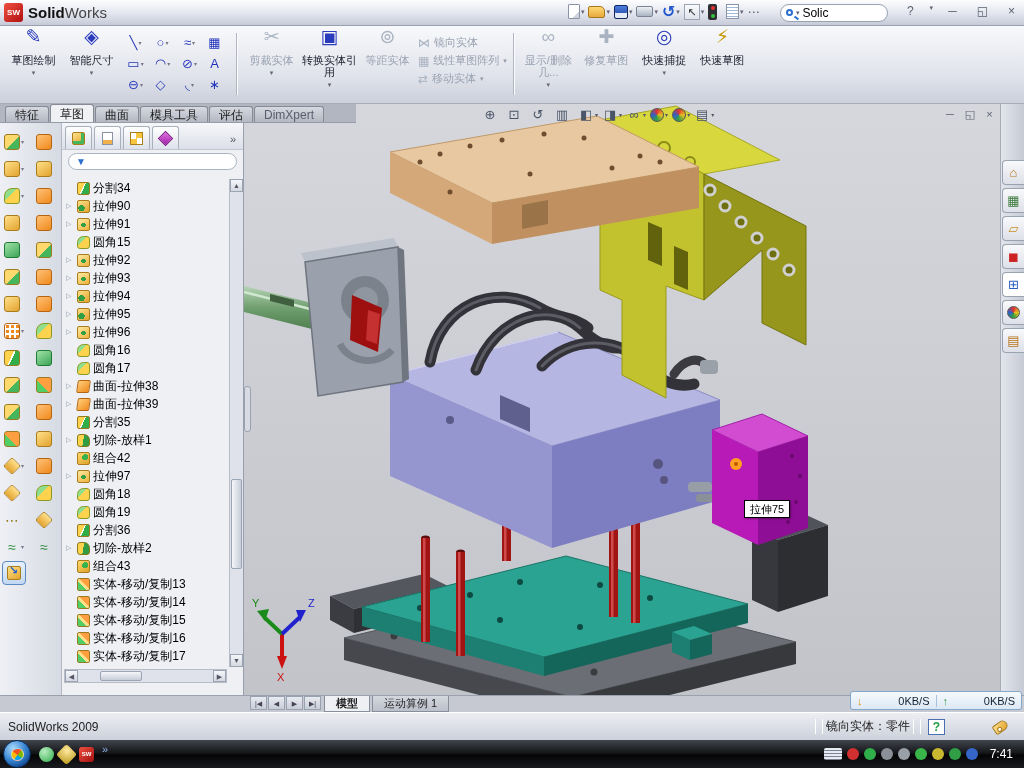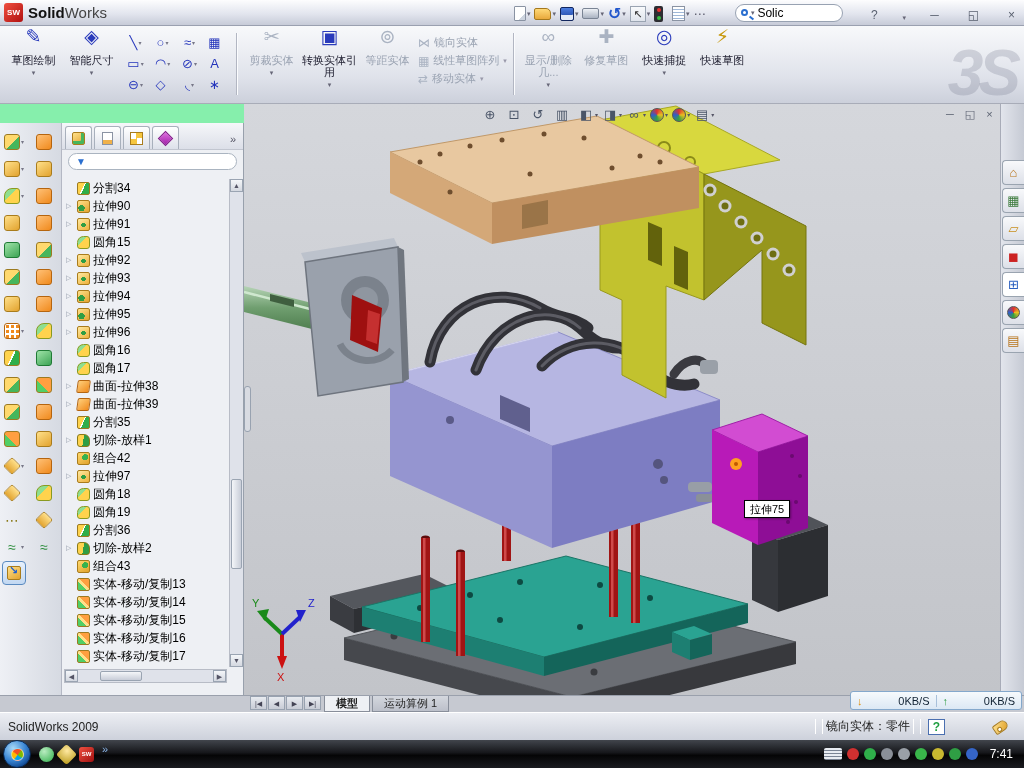--- a/index.html
+++ b/index.html
@@ -1,25 +1,25 @@
 <!DOCTYPE html>
 <html><head>
 <meta charset="utf-8">
 <style>
 *{margin:0;padding:0;box-sizing:border-box}
 body{font-family:"Liberation Sans","DejaVu Sans",sans-serif;background:#888}
-.screen{position:relative;width:1024px;height:768px;overflow:hidden;background:#86efac;font-size:12px}
+.screen{position:relative;width:1024px;height:768px;overflow:hidden;background:#84cc16;font-size:12px}
 
 .titlebar{position:absolute;left:0;top:0;width:1024px;height:26px;background:linear-gradient(#fdfdfe,#e2e5ee 55%,#c7cbd8);border-bottom:1px solid #9aa0b0;display:flex;align-items:center;padding:0 4px;gap:2px}
 .swcube{width:19px;height:19px;border-radius:3px;background:linear-gradient(135deg,#f05040,#b01010);color:#fff;font-size:8px;font-weight:700;display:grid;place-items:center;margin-right:3px}
 .brand{font-size:15px;color:#111;margin-right:22px;white-space:nowrap}
 .brand b{font-weight:700}
 .brand i{font-style:normal;color:#444}
 .menu{padding:2px 9px;color:#1a1a2a;cursor:default;white-space:nowrap}
-.tbright{margin-left:auto;display:flex;align-items:flex-end;gap:19px}
+.tbright{margin-left:auto;display:flex;align-items:flex-start;gap:10px}
 .tbi{display:flex;align-items:center;padding:0 2px}
 .tbdd{font-size:7px;color:#667;font-style:normal;margin-left:1px}
 .mi{display:inline-block;position:relative;font-style:normal}
 .mi.doc{width:12px;height:15px;background:linear-gradient(135deg,#fff 72%,#cdd4df 72%);border:1px solid #8a93a3;border-radius:1px}
 .mi.folder{width:17px;height:12px;background:linear-gradient(#ffd977,#e8a93c);border:1px solid #a5781c;border-radius:2px 5px 2px 2px}
 .mi.save{width:14px;height:14px;background:linear-gradient(#4b7de0,#1c3f9a);border:1px solid #12265e;border-radius:2px;box-shadow:inset 0 -5px 0 #e4ebf7}
 .mi.print{width:17px;height:11px;background:linear-gradient(#eef1f6,#aab3c2);border:1px solid #7a8494;border-radius:2px}
 .mi.undo{color:#2257cc;font-size:16px;font-weight:700;line-height:16px}
 .mi.undo::after{content:"↺"}
 .mi.select{width:16px;height:16px;border:1px solid #9aa4b2;background:linear-gradient(#f8fafc,#dfe4ec);color:#333;font-size:11px;text-align:center;line-height:15px}
@@ -344,23 +344,30 @@
           <span class="ric">◎</span>
           <span>快速捕捉</span>
           <span class="rdd">▾</span>
         </div>
         <div class="rbtn on colored">
           <span class="ric">⚡</span>
           <span>快速草图</span>
           <span class="rdd" style="visibility: hidden;">▾</span>
         </div>
       </span>
-    <span class="watermark">3S</span>
   </div>
 
+  <div class="tabstrip">
+      <div class="tab">特征</div>
+      <div class="tab active">草图</div>
+      <div class="tab">曲面</div>
+      <div class="tab">模具工具</div>
+      <div class="tab">评估</div>
+      <div class="tab dim">DimXpert</div>
+    </div>
 
   <div class="lefttools">
     <div class="ltcol a">
         <div class="lrow">
           <span class="tile mix">
             <i class="tg"></i>
           </span>
           <i class="ldd">▾</i>
         </div>
         <div class="lrow">

